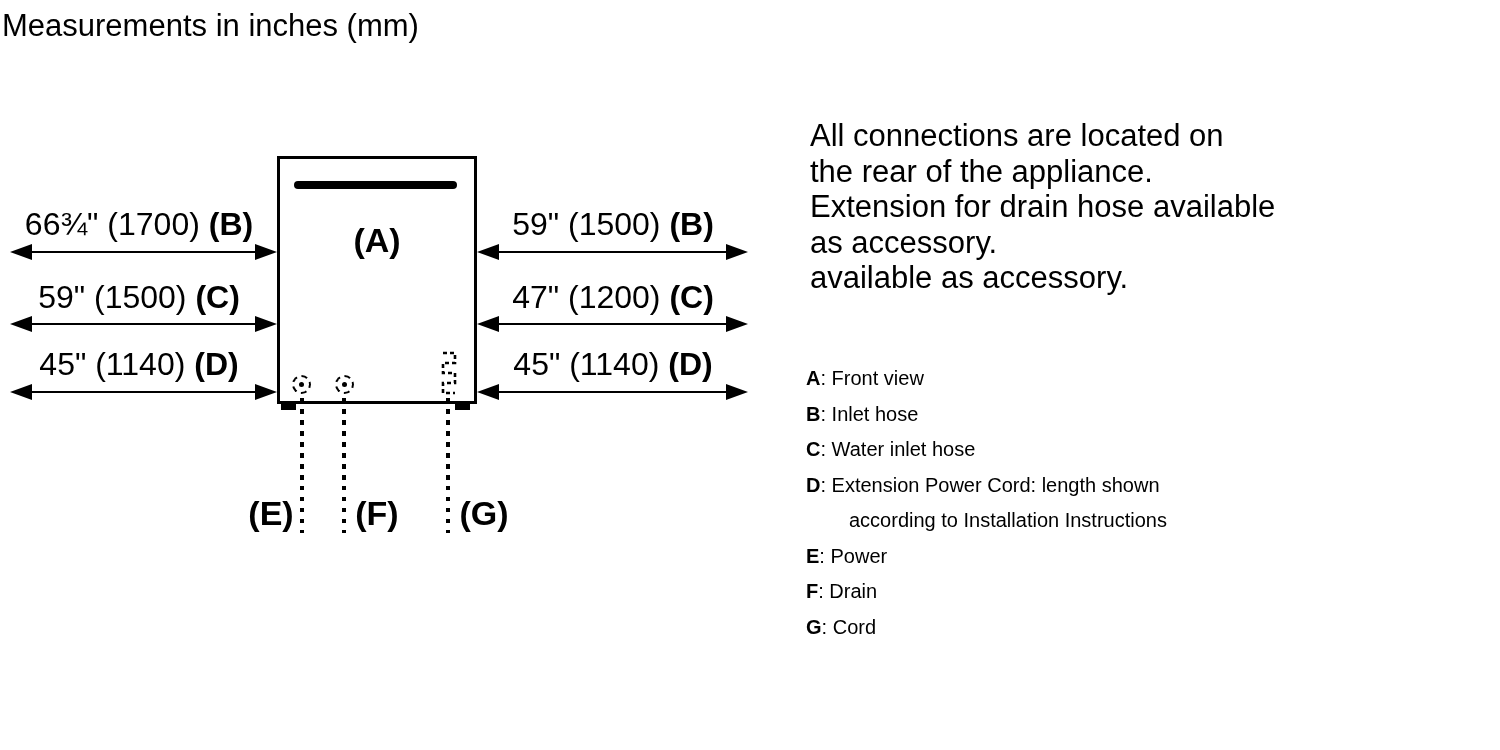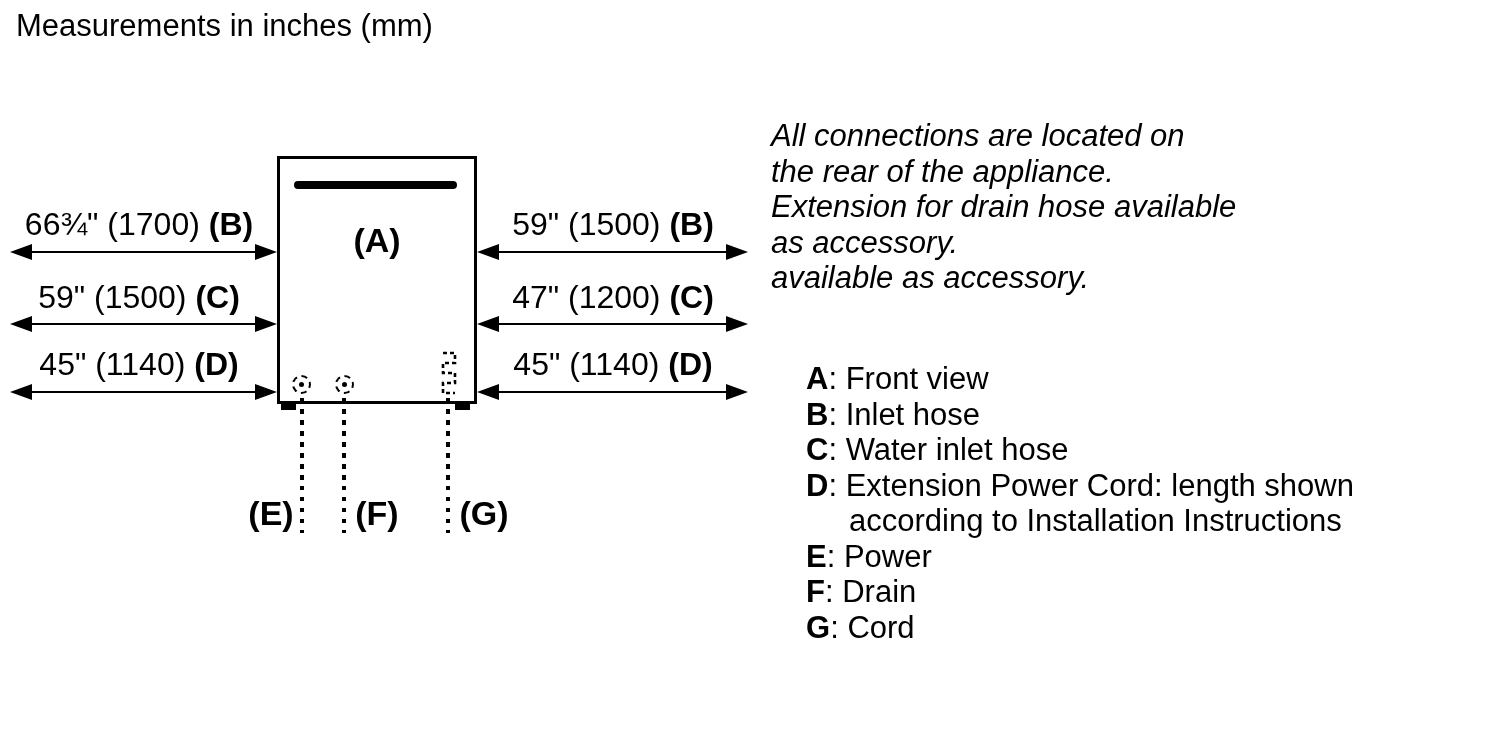--- a/index.html
+++ b/index.html
@@ -2,21 +2,21 @@
 <html><head>
 <meta charset="utf-8">
 <style>
   html,body{margin:0;padding:0;}
   body{
     width:1500px;height:750px;background:#ffffff;
     font-family:"Liberation Sans", sans-serif;color:#000;
     position:relative;overflow:hidden;
   }
   .abs{position:absolute;}
-  .title{left:16px;top:8px;font-size:31px;white-space:nowrap;}
+  .title{left:2px;top:8px;font-size:31px;white-space:nowrap;}
 
   
   .appliance{left:277px;top:156px;width:200px;height:248px;border:3px solid #000;box-sizing:border-box;background:#fff;}
   .handle{left:294px;top:181px;width:163px;height:8px;background:#000;border-radius:4px;}
   .front-label{left:277px;top:221px;width:200px;text-align:center;font-size:34px;font-weight:700;}
 
   
   .port{width:19px;height:19px;border:2px dashed #000;border-radius:50%;box-sizing:border-box;}
   .port::after{content:"";position:absolute;left:50%;top:50%;width:5px;height:5px;margin:-2.5px 0 0 -2.5px;background:#000;border-radius:50%;}
   .port.e{left:292px;top:375px;}
@@ -44,22 +44,22 @@
   .dim-arrow{position:absolute;height:16px;}
   .dim-arrow .sh{position:absolute;left:3px;right:3px;top:6.75px;height:2.5px;background:#000;}
   .dim-arrow .ah{position:absolute;top:0;width:0;height:0;border-top:8px solid transparent;border-bottom:8px solid transparent;}
   .dim-arrow .ah.l{left:0;border-right:22px solid #000;}
   .dim-arrow .ah.r{right:0;border-left:22px solid #000;}
   .a-lt{left:10px;width:267px;}
   .a-rt{left:477px;width:271px;}
   .a1{top:244px;} .a2{top:316px;} .a3{top:384px;}
 
   
-  .notes{left:771px;top:118px;font-size:31px;line-height:35.5px;white-space:nowrap;font-style:italic;}
-  .legend{left:806px;top:361px;font-size:31px;line-height:35.5px;white-space:nowrap;}
+  .notes{left:810px;top:118px;font-size:31px;line-height:35.5px;white-space:nowrap;}
+  .legend{left:806px;top:361px;font-size:20px;line-height:35.5px;white-space:nowrap;}
   .legend .key{font-weight:700;}
   .legend .cont{padding-left:43px;}
 </style>
 </head>
 <body>
 
 <div class="abs title">Measurements in inches (mm)</div>
 
 <div>
 

